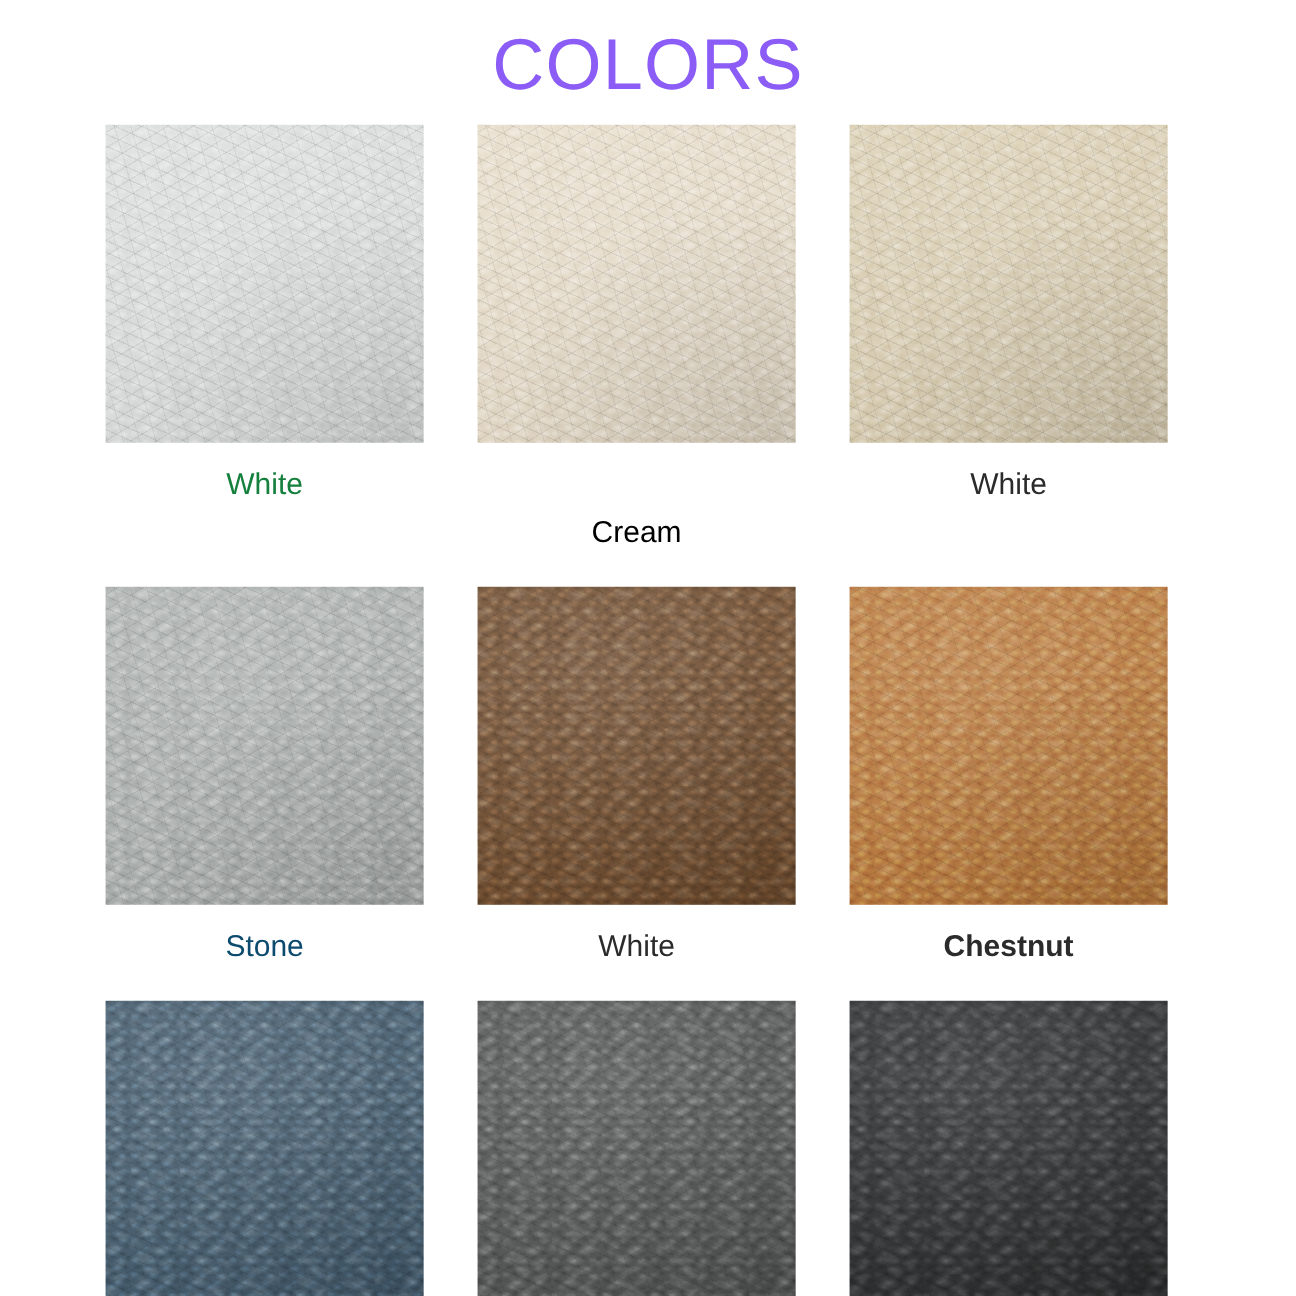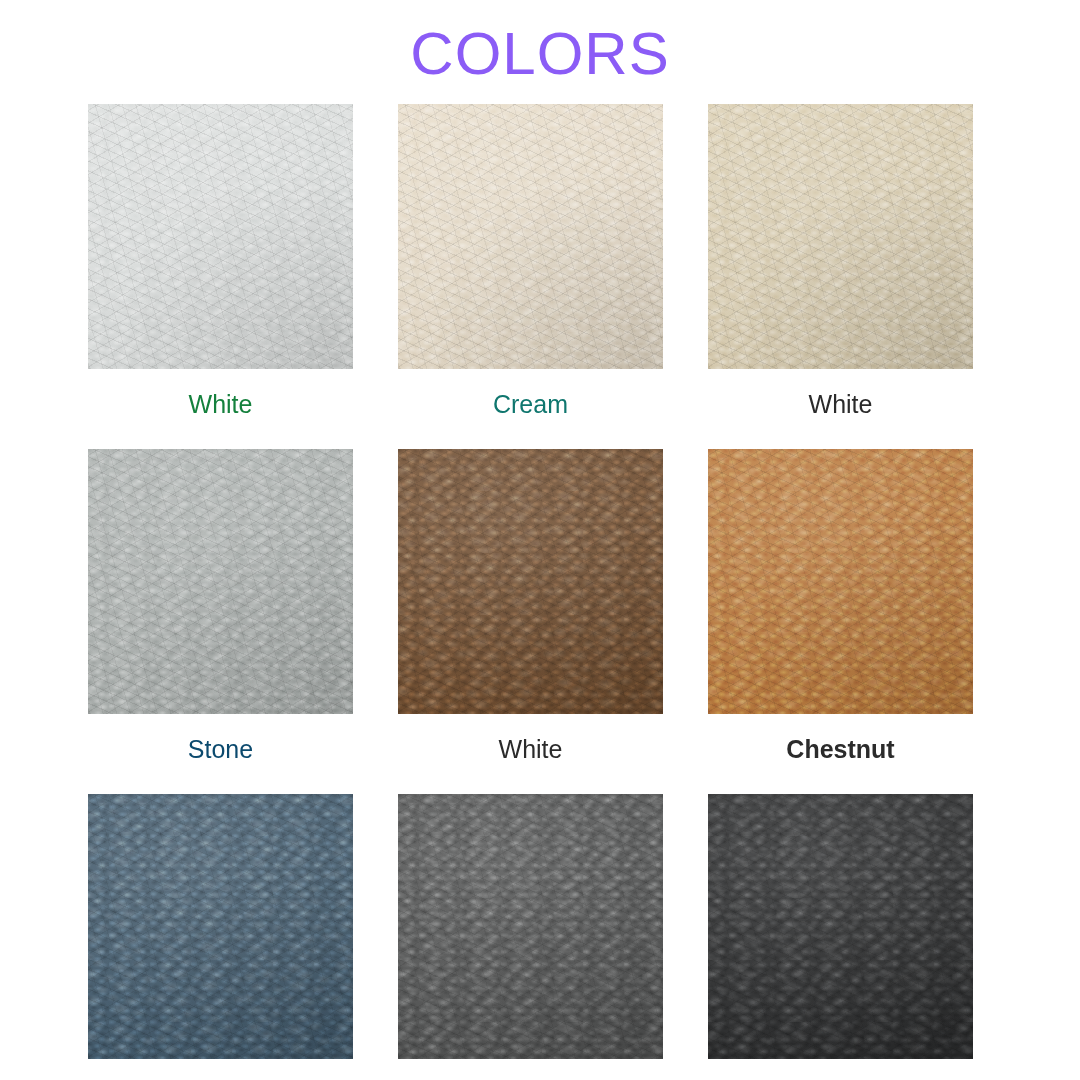--- a/index.html
+++ b/index.html
@@ -187,21 +187,21 @@
       <div class="label" style="color: #15803d; text-align: center;">White</div>
     </div>
 
     <div class="cell">
       <div class="swatch" style="background-color: rgb(233, 222, 203);">
         <div class="grain-d"></div>
         <div class="grain-a"></div>
         <div class="grain-b"></div>
         <div class="grain-c"></div>
       </div>
-      <div class="label" style="color: #0f766e;">Cream</div>
+      <div class="label" style="color: #000000; margin-top: 40px;">Cream</div>
     </div>
 
     <div class="cell">
       <div class="swatch" style="background-color: rgb(221, 209, 181);">
         <div class="grain-d"></div>
         <div class="grain-a"></div>
         <div class="grain-b"></div>
         <div class="grain-c"></div>
       </div>
       <div class="label" style="color: rgb(43, 43, 43);">White</div>

